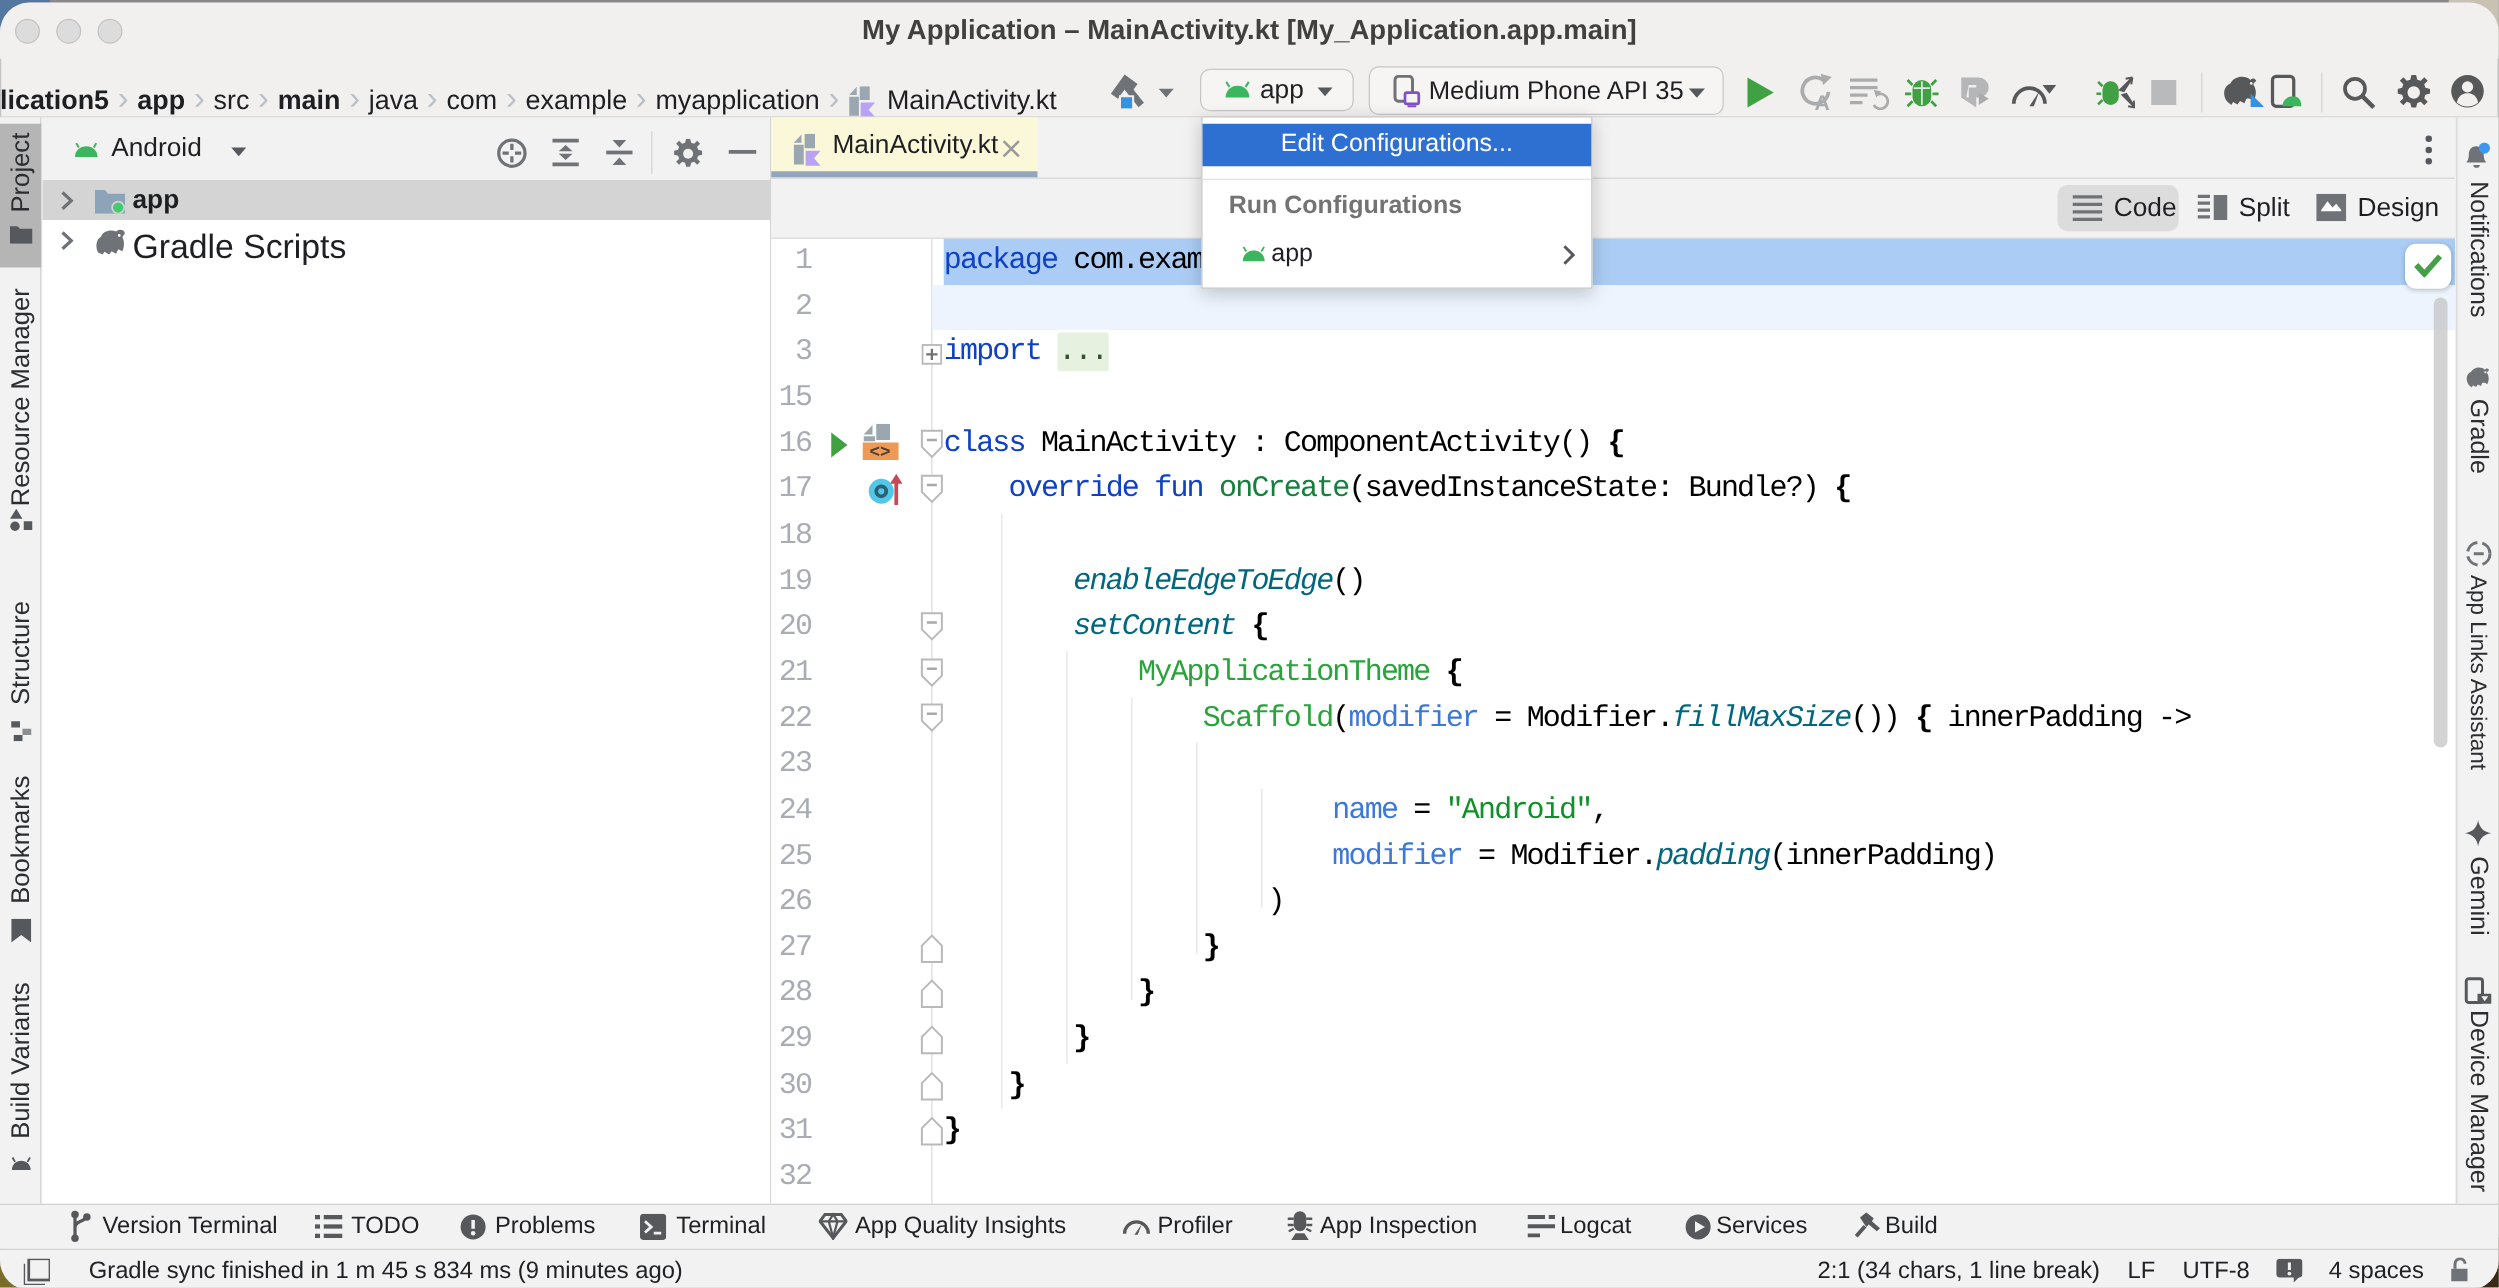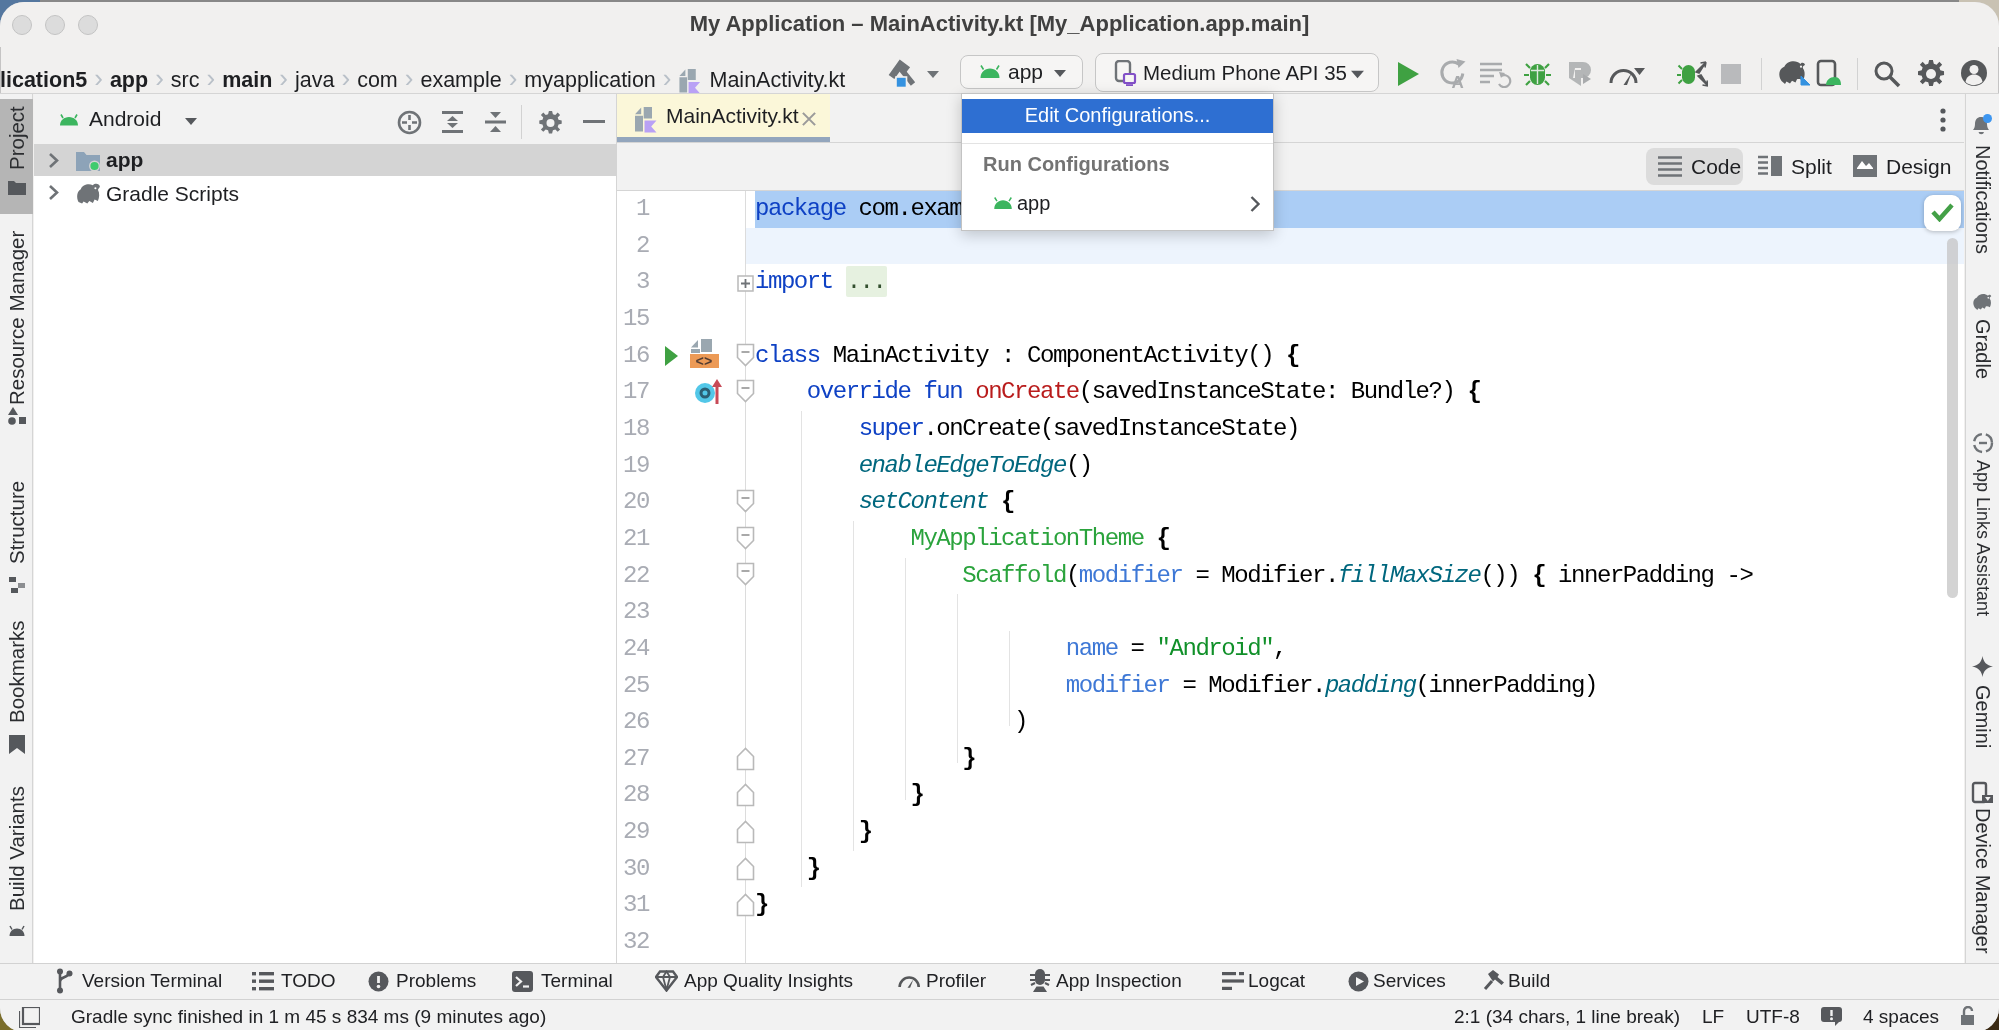--- a/index.html
+++ b/index.html
@@ -9,21 +9,21 @@
 #win{position:absolute;left:0;top:2px;width:1999px;height:1030px;border-radius:24px;background:#f1f0ef;overflow:hidden;box-shadow:inset 0 0 0 1px rgba(0,0,0,.18)}
 .vL{writing-mode:vertical-rl;transform:rotate(180deg)}
 .vR{writing-mode:vertical-rl}
 .ic{position:absolute}
 .brd{color:#1e1f22;font-size:21.5px;white-space:nowrap}
 .crumbs{position:absolute;left:0;top:45px;height:46px;display:flex;align-items:flex-end;gap:0}
 .sep{color:#b9c0c8;font-size:26px;padding:0 7px;font-weight:400;line-height:26px;position:relative;top:-2px}
 .crow{position:absolute;left:755px;height:37px;line-height:36.6px;font-family:"Liberation Mono",monospace;font-size:24px;letter-spacing:-1.45px;white-space:pre;color:#000}
 .gnum{position:absolute;left:560px;width:89px;height:37px;line-height:36.6px;text-align:right;font-family:"Liberation Mono",monospace;font-size:24px;letter-spacing:-1.45px;color:#a9acb4}
 .kw{color:#0e41c4}
-.fn{color:#b91c1c}
+.fn{color:#15803d}
 .fni{color:#00677e;font-style:italic}
 .grn{color:#2aa33c}
 .str{color:#109029}
 .np{color:#3e78d6}
 .guide{position:absolute;width:1px;background:#e3e3e3}
 .btlbl{font-size:19px;color:#202124;white-space:nowrap}
 .stxt{font-size:19px;color:#2b2d30;white-space:nowrap}
 .vL.stxt{font-size:20.5px}
 .vR.stxt{font-size:20px}
 .fold3{background:#e6f1e0;border-radius:2px;color:#33502f;padding:2px 1px}
@@ -252,21 +252,21 @@
       <circle cx="18.5" cy="16" r="4.8" fill="#3fcb6e" stroke="#d4d4d4" stroke-width="1.4"></circle>
     </svg>
 <div class="abs brd" style="left:106px;top:146px;font-size:21px;font-weight:bold">app</div>
 <svg class="ic" style="left:48px;top:182px" width="11" height="17" viewBox="0 0 11 17">
       <path fill="none" stroke="#6f7377" stroke-width="2.6" d="M2 2 L9 8.5 L2 15"></path>
     </svg>
 <svg class="ic" style="left:75px;top:180px" width="28" height="24" viewBox="0 0 28 24">
       <path fill="#6f7377" d="M3.5 20 C1.2 15.5 1.8 9.5 5.8 7.3 C7.3 2.8 13.5 1.2 17.8 3.2 C20.2 0.8 24.3 1.6 24.9 4.4 C24.6 5.9 23.2 6.3 23 7.9 C24.8 11 24.4 15.6 22.9 18.9 L19.6 17.4 L17.9 20.9 L14.3 18.9 L12.3 21.6 L8.6 19.4 L7.1 21.6z"></path>
       <circle cx="20.4" cy="6.3" r="1.05" fill="#fff"></circle>
     </svg>
-<div class="abs brd" style="left:106px;top:180px;font-size:21px">Gradle Scripts</div>
+<div class="abs brd" style="left:106px;top:180px;font-size:27px">Gradle Scripts</div>
 
 <div class="abs" style="left:617px;top:92px;width:1347px;height:96px;background:#f2f2f2"></div>
 <div class="abs" style="left:617px;top:188px;width:1347px;height:773px;background:#fff"></div>
 
 <div class="abs" style="left:617px;top:92px;width:213px;height:44px;background:#fbf7d9"></div>
 <div class="abs" style="left:617px;top:135px;width:213px;height:5px;background:#93a6bd"></div>
 <div class="abs" style="left:617px;top:140px;width:1347px;height:1px;background:#d5d5d5"></div>
 <svg class="ic" style="left:635px;top:105px" width="22" height="26" viewBox="0 0 22 26">
       <path fill="#9aa7b0" d="M8.7 0 H17 V11.5 H8.7z"></path>
       <path fill="#9aa7b0" d="M0 8.7 H8 V24.5 H0z"></path>
@@ -319,21 +319,20 @@
 <div class="crow" style="top:189.0px"><span class="kw">package</span> com.example.myapplication</div>
 <div class="gnum" style="top:225.7px">2</div>
 <div class="gnum" style="top:262.3px">3</div>
 <div class="crow" style="top:262.3px"><span class="kw">import</span> <span class="fold3">...</span></div>
 <div class="gnum" style="top:298.9px">15</div>
 <div class="gnum" style="top:335.6px">16</div>
 <div class="crow" style="top:335.6px"><span class="kw">class</span> MainActivity : ComponentActivity() <b>{</b></div>
 <div class="gnum" style="top:372.2px">17</div>
 <div class="crow" style="top:372.2px">    <span class="kw">override</span> <span class="kw">fun</span> <span class="fn">onCreate</span>(savedInstanceState: Bundle?) <b>{</b></div>
 <div class="gnum" style="top:408.9px">18</div>
-<div class="crow" style="top:408.9px">        <span class="kw">super</span>.onCreate(savedInstanceState)</div>
 <div class="gnum" style="top:445.6px">19</div>
 <div class="crow" style="top:445.6px">        <span class="fni">enableEdgeToEdge</span>()</div>
 <div class="gnum" style="top:482.2px">20</div>
 <div class="crow" style="top:482.2px">        <span class="fni">setContent</span> <b>{</b></div>
 <div class="gnum" style="top:518.8px">21</div>
 <div class="crow" style="top:518.8px">            <span class="grn">MyApplicationTheme</span> <b>{</b></div>
 <div class="gnum" style="top:555.5px">22</div>
 <div class="crow" style="top:555.5px">                <span class="grn">Scaffold</span>(<span class="np">modifier</span> = Modifier.<span class="fni">fillMaxSize</span>()) <b>{</b> innerPadding -&gt;</div>
 <div class="gnum" style="top:592.1px">23</div>
 <div class="gnum" style="top:628.8px">24</div>

